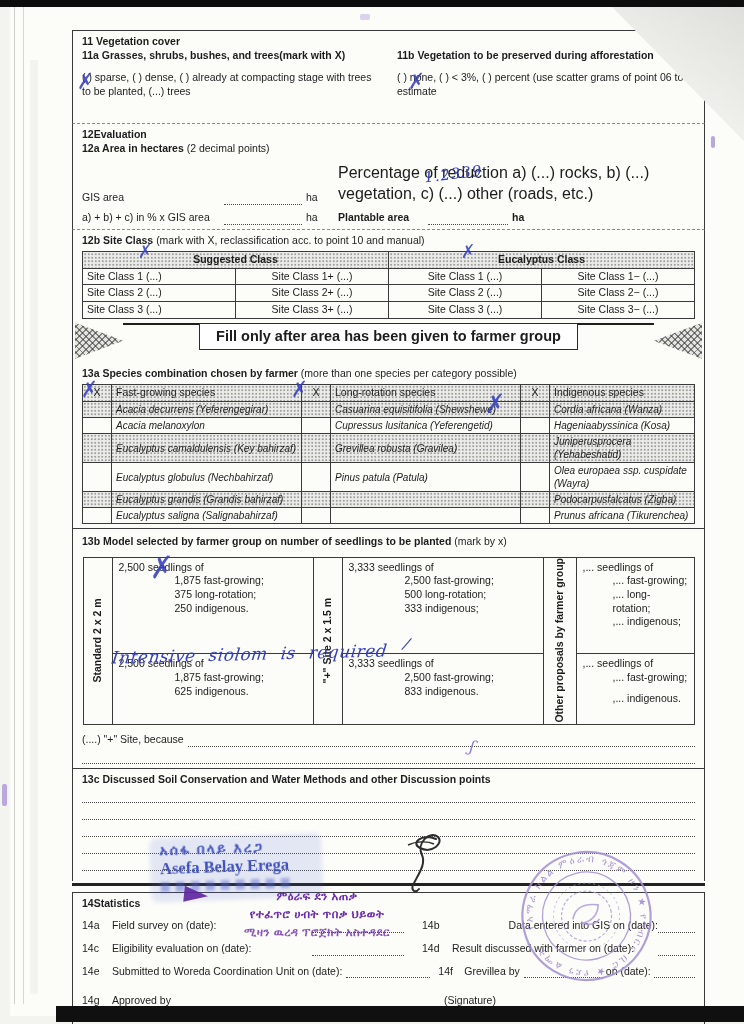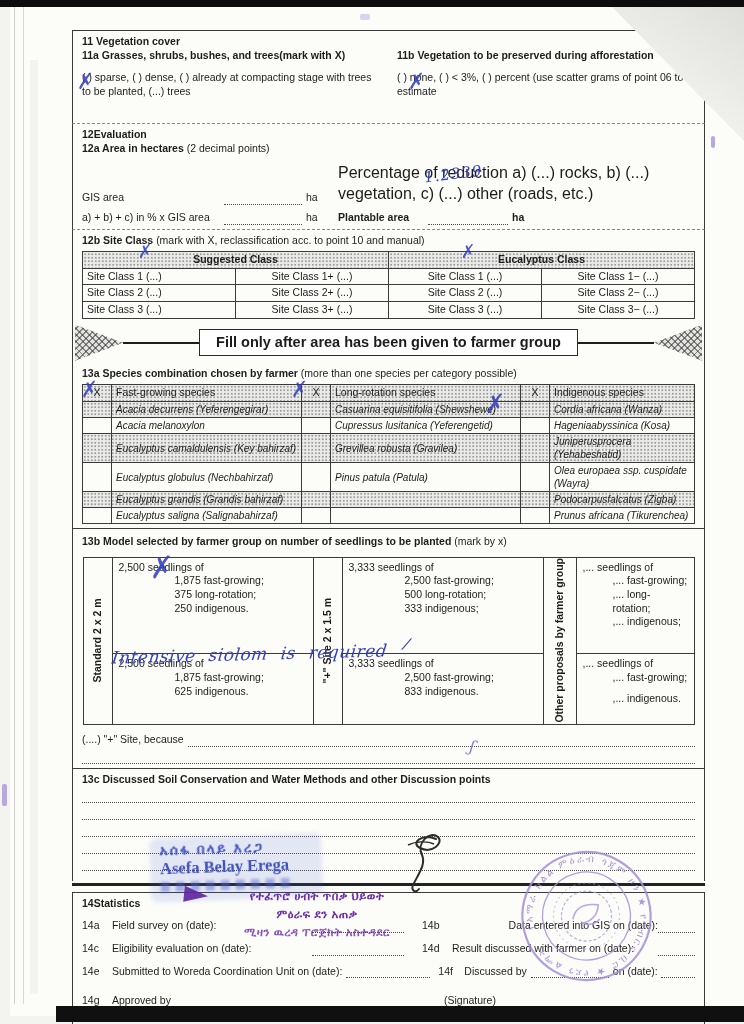--- a/index.html
+++ b/index.html
@@ -27,21 +27,21 @@
   .lead{display:inline-block;border-bottom:1.6px dotted #4a4a4a;height:10px;vertical-align:baseline;}
   .leadline{border-bottom:1.6px dotted #4a4a4a;height:16px;}
 
   table{border-collapse:collapse;width:100%;}
   td,th{border:1px solid #3a3a3a;font-size:10.5px;padding:1px 4px;font-weight:normal;}
   .shade{background-color:#ebebe9;background-image:radial-gradient(#9b9b98 0.8px,transparent 0.9px);background-size:3.5px 3.5px;}
   .ctr{text-align:center;}
   .sp-name{font-style:italic;font-size:10px;}
   .xcol{width:20px;text-align:center;}
 
-  .banner{display:flex;align-items:center;height:40px;padding:0 2px;}
+  .banner{display:flex;align-items:flex-start;height:40px;padding:0 2px;}
   .arrow{width:48px;height:36px;flex:none;background-color:#e4e4e1;
      background-image:repeating-linear-gradient(45deg,rgba(50,50,50,.55) 0 1.4px,transparent 1.4px 4.6px),
                       repeating-linear-gradient(-45deg,rgba(50,50,50,.55) 0 1.4px,transparent 1.4px 4.6px);}
   .arrow.left{clip-path:polygon(0 0,0 100%,100% 50%);}
   .arrow.right{clip-path:polygon(100% 0,100% 100%,0 50%);}
   .bline{flex:1;height:2px;background:#1e1e1e;}
   .bbox{border:1.5px solid #2a2a2a;background:#fff;padding:3px 16px;font-weight:bold;font-size:14.5px;white-space:nowrap;}
 
   .vcell{writing-mode:vertical-rl;transform:rotate(180deg);text-align:center;font-weight:bold;
          font-size:10.5px;width:26px;line-height:1.25;}
@@ -322,21 +322,21 @@
         <span class="lead" style="width:92px;"></span>
         <span class="stat-no" style="margin-left:18px;">14d</span>
         <span class="stat-lab" style="width:206px;">Result discussed with farmer on (date):</span>
         <span class="lead" style="flex:1;"></span>
       </div>
       <div class="stat-row">
         <span class="stat-no">14e</span>
         <span class="stat-lab">Submitted to Woreda Coordination Unit on (date):</span>
         <span class="lead" style="width:84px;margin-left:4px;"></span>
         <span class="stat-no" style="margin-left:8px;width:26px;">14f</span>
-        <span class="stat-lab">Discussed by</span>
+        <span class="stat-lab">Grevillea by</span>
         <span class="lead" style="width:78px;margin:0 4px;"></span>
         <span class="stat-lab">on (date):</span>
         <span class="lead" style="flex:1;margin-left:3px;"></span>
       </div>
       <div class="stat-row" style="margin-top:16px;">
         <span class="stat-no">14g</span>
         <span class="stat-lab" style="width:86px;">Approved by</span>
         <span class="lead" style="width:240px;"></span>
         <span class="stat-lab" style="margin-left:6px;">(Signature)</span>
       </div>
@@ -358,22 +358,22 @@
 
   <div class="name-stamp">
     <div class="bg"></div>
     <div class="ns-am">አሰፋ በላይ እረጋ</div>
     <div class="ns-lat">Asefa Belay Erega</div>
     <div class="ns-smudge"></div>
   </div>
 
   <div class="ptri"></div>
   <div class="purple-stamp">
+    <div>ምዕራፍ ደን አጠቃ</div>
     <div>የተፈጥሮ ሀብት ጥበቃ ህይወት</div>
-    <div>ምዕራፍ ደን አጠቃ</div>
     <div style="opacity:.8;">ሚዛን ዉረዳ ፕሮጀክት አስተዳደር</div>
   </div>
 
   <div class="sig">
     <svg width="48" height="66" viewBox="0 0 48 66">
       <path d="M36 8 C22 2 10 12 20 17 C32 23 44 12 38 6 C30 -1 16 12 22 24 C26 33 19 42 13 54 C11 59 15 63 19 58" fill="none" stroke="#2d2d2d" stroke-width="2" stroke-linecap="round"></path>
       <path d="M8 14 C16 10 28 10 34 13" fill="none" stroke="#2d2d2d" stroke-width="1.4"></path>
     </svg>
   </div>
 

